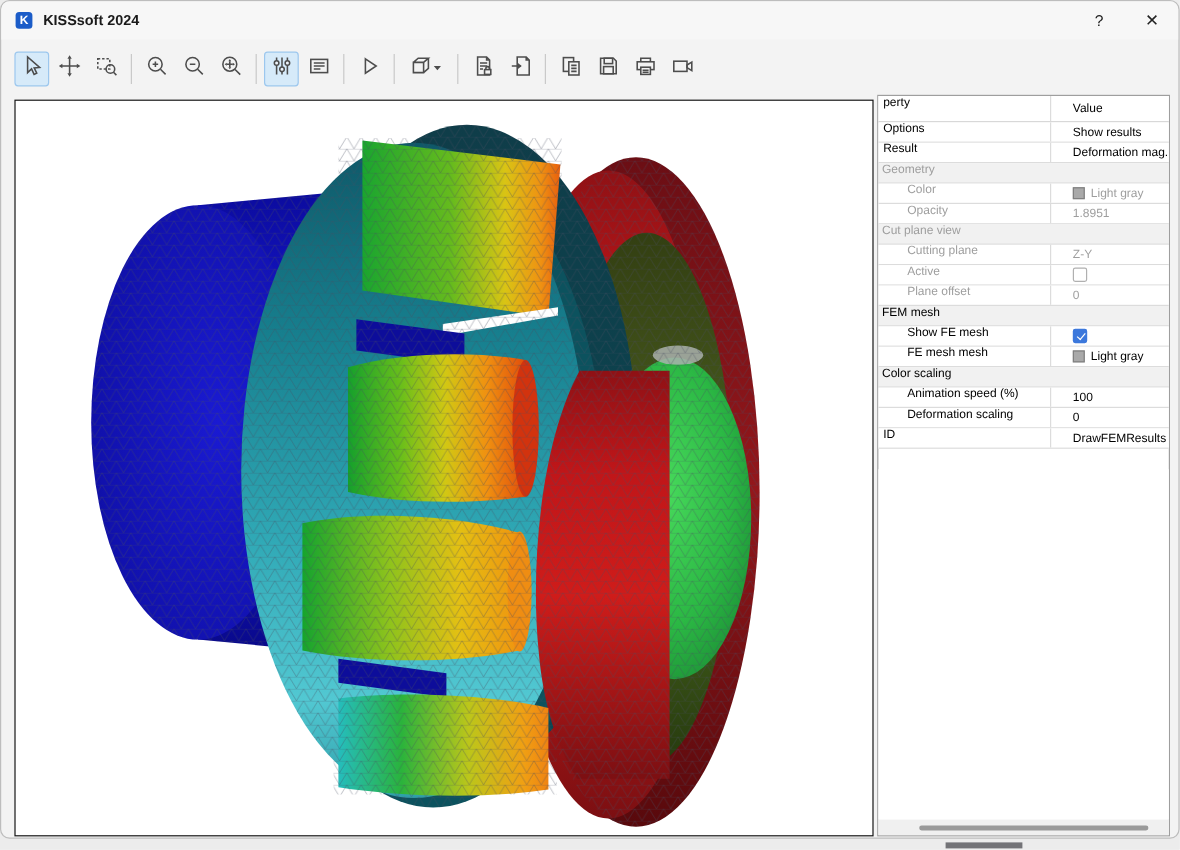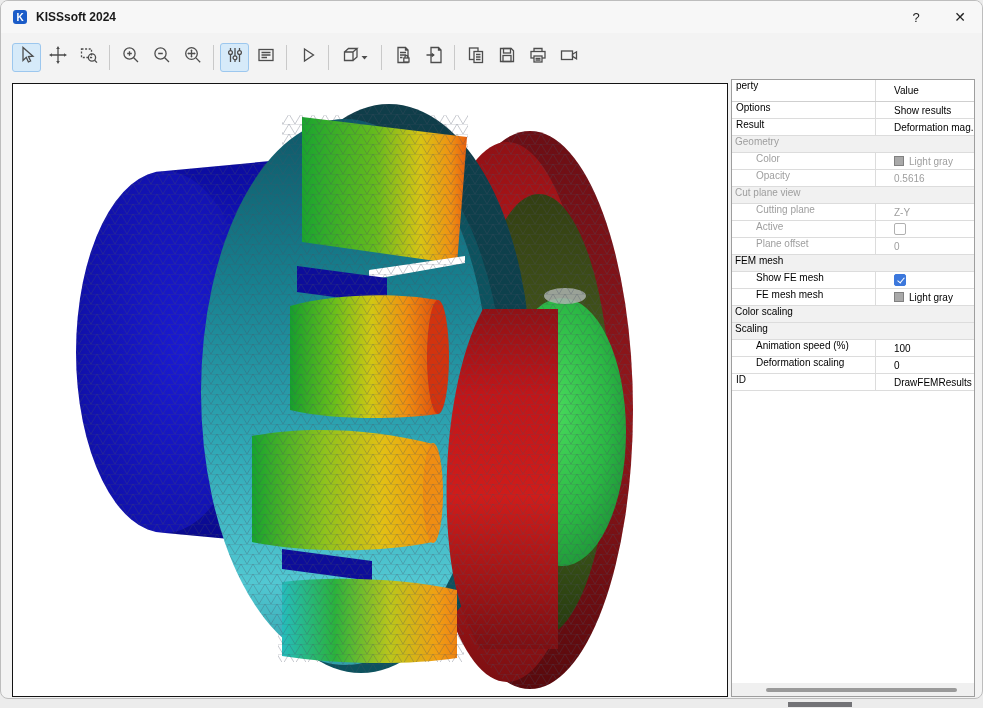--- a/index.html
+++ b/index.html
@@ -318,21 +318,21 @@
     </div>
     <div class="prow disabled">
       <div class="lbl ind">Color</div>
       <div class="val">
           <span class="swatch"></span>
           <span>Light gray</span>
         </div>
     </div>
     <div class="prow disabled">
       <div class="lbl ind">Opacity</div>
-      <div class="val">0.5616</div>
+      <div class="val">1.8951</div>
     </div>
     <div class="prow group disabled">
       <div class="lbl">Cut plane view</div>
     </div>
     <div class="prow disabled">
       <div class="lbl ind">Cutting plane</div>
       <div class="val">Z-Y</div>
     </div>
     <div class="prow disabled">
       <div class="lbl ind">Active</div>
@@ -358,23 +358,20 @@
     <div class="prow">
       <div class="lbl ind">FE mesh mesh</div>
       <div class="val">
           <span class="swatch"></span>
           <span>Light gray</span>
         </div>
     </div>
     <div class="prow group">
       <div class="lbl">Color scaling</div>
     </div>
-    <div class="prow group">
-      <div class="lbl">Scaling</div>
-    </div>
     <div class="prow">
       <div class="lbl ind">Animation speed (%)</div>
       <div class="val">100</div>
     </div>
     <div class="prow">
       <div class="lbl ind">Deformation scaling</div>
       <div class="val">0</div>
     </div>
     <div class="prow">
       <div class="lbl">ID</div>

